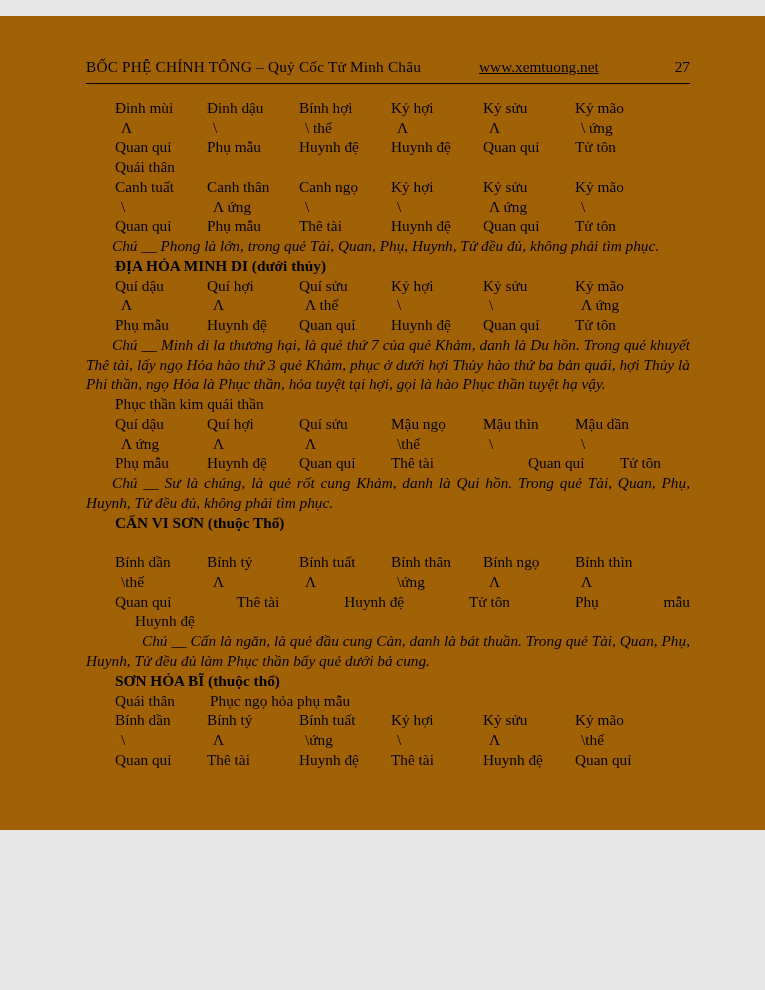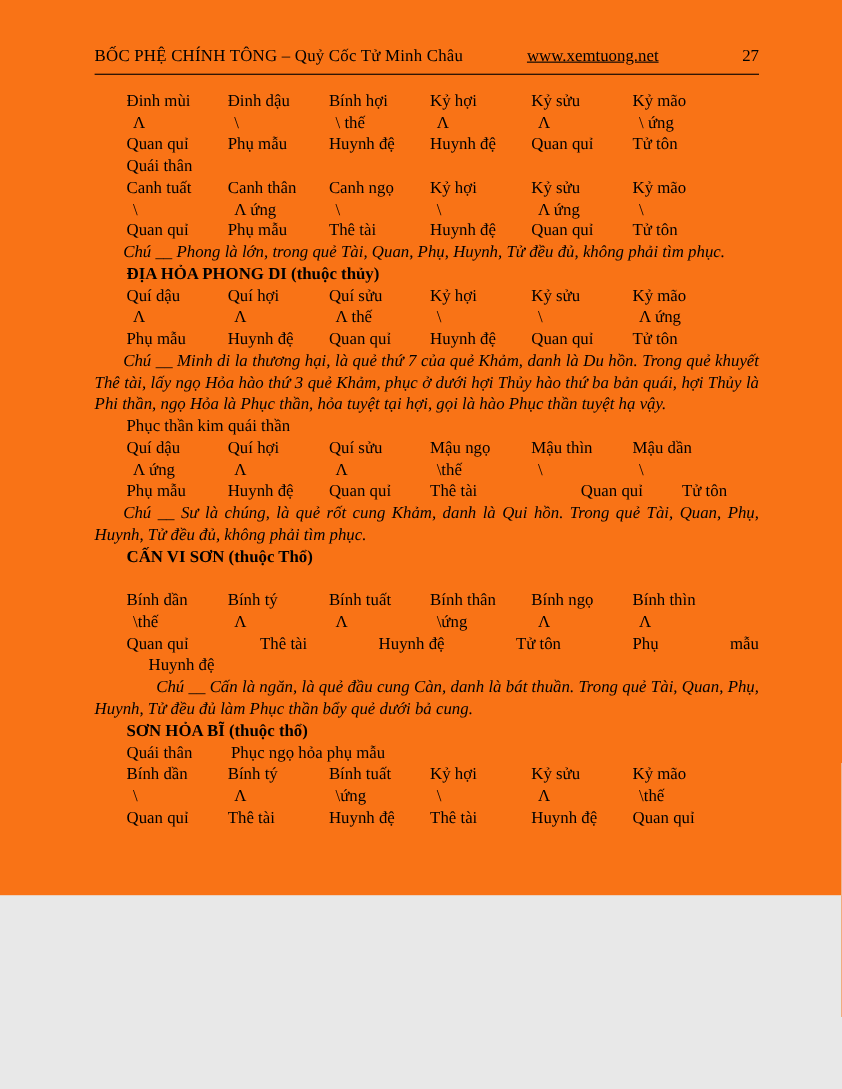--- a/index.html
+++ b/index.html
@@ -1,17 +1,17 @@
 <!DOCTYPE html>
 <html lang="vi"><head>
 <meta charset="utf-8">
 <style>
   html,body{margin:0;padding:0;background:#e8e8e8;}
   .page{
-    width:765px;height:814px;background:#f97316;margin:0 auto;
+    width:765px;height:814px;background:#a16207;margin:16px auto;
     font-family:"Liberation Serif","DejaVu Serif",serif;
     font-size:15.3px;color:#000;overflow:hidden;
     box-sizing:border-box;padding:42px 75px 0 86px;
     position:relative;
   }
   .hdr{display:flex;align-items:baseline;white-space:nowrap;}
   .hdr .title{letter-spacing:.2px;}
   .hdr .site{margin-left:58px;text-decoration:underline;}
   .hdr .pagenum{margin-left:auto;text-align:right;}
   .rule{border-bottom:1.6px solid #000;margin-top:7px;margin-bottom:14px;}
@@ -92,21 +92,21 @@
       </div>
       <div class="hexrow labels">
         <span class="c">Quan quỉ</span>
         <span class="c">Phụ mẫu</span>
         <span class="c">Thê tài</span>
         <span class="c">Huynh đệ</span>
         <span class="c">Quan quỉ</span>
         <span class="c">Tử tôn</span>
       </div>
       <p class="note">Chú __ Phong là lớn, trong quẻ Tài, Quan, Phụ, Huynh, Tử đều đủ, không phải tìm phục.</p>
-      <div class="row heading">ĐỊA HỎA PHONG DI (thuộc thủy)</div>
+      <div class="row heading">ĐỊA HỎA MINH DI (dưới thủy)</div>
       <div class="hexrow names">
         <span class="c">Quí dậu</span>
         <span class="c">Quí hợi</span>
         <span class="c">Quí sửu</span>
         <span class="c">Kỷ hợi</span>
         <span class="c">Kỷ sửu</span>
         <span class="c">Kỷ mão</span>
       </div>
       <div class="hexrow syms">
         <span class="c">Λ</span>

